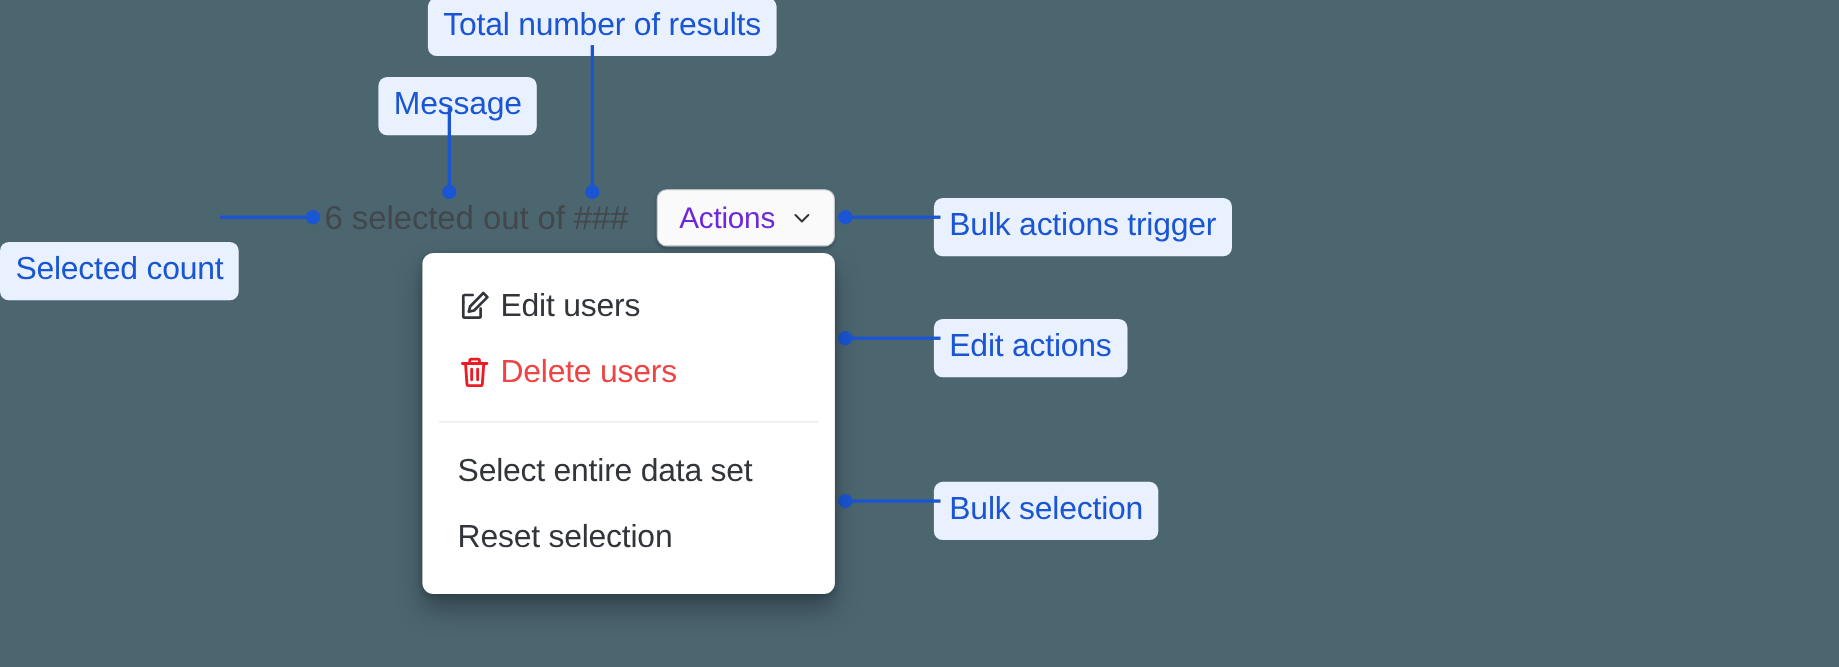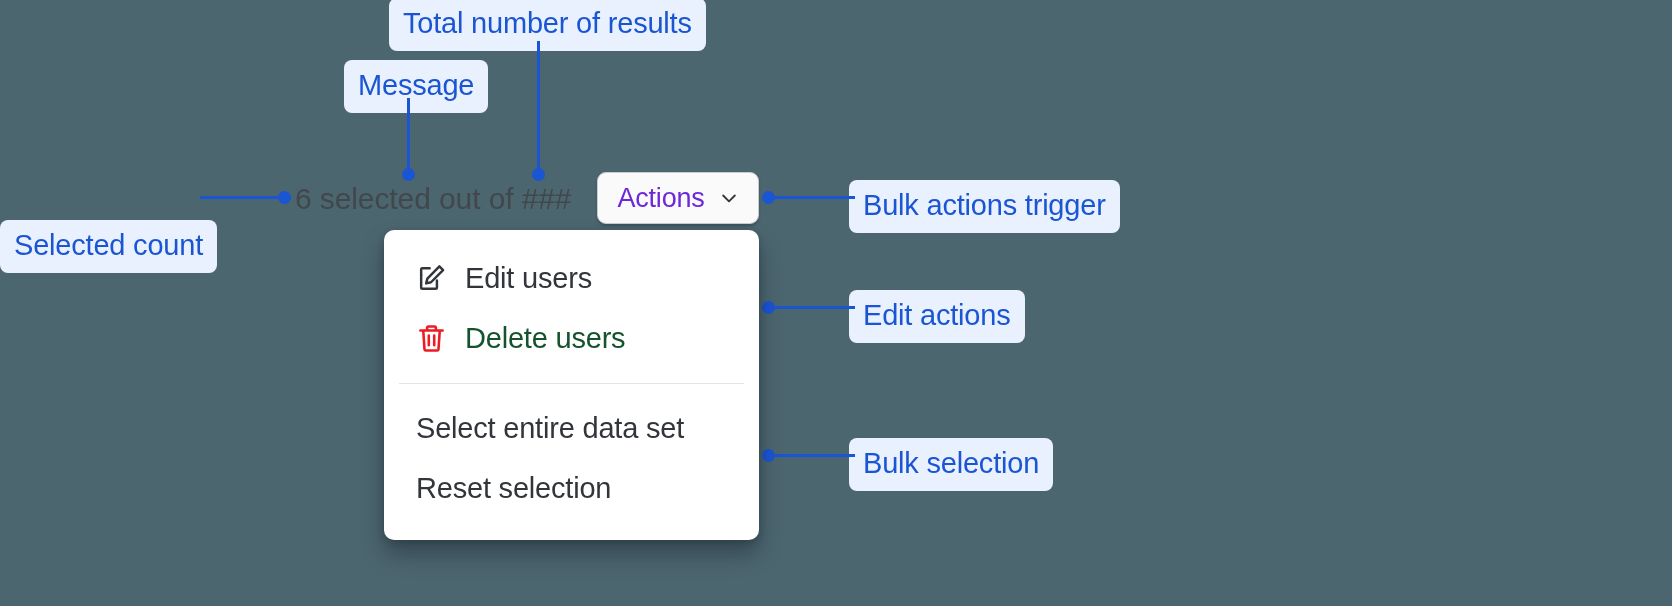--- a/index.html
+++ b/index.html
@@ -108,30 +108,30 @@
     background: #ffffff;
     border-radius: 10px;
     box-shadow: 0 14px 22px rgba(18,26,34,0.40),
                 0 2px 6px rgba(18,26,34,0.22);
     padding: 18px 0 22px 0;
   }
 
   .menu-item {
     display: flex;
     align-items: center;
-    gap: 18px;
+    gap: 8px;
     padding: 12px 0 12px 32px;
     font-size: 29px;
     line-height: 1.25;
     color: #32363b;
     cursor: pointer;
     letter-spacing: -0.2px;
     white-space: nowrap;
   }
-  .menu-item.danger { color: #14532d; }
+  .menu-item.danger { color: #ef4444; }
   .menu-item .m-icon {
     width: 31px;
     height: 31px;
     flex: none;
     display: block;
   }
   .menu-item.plain { padding-left: 32px; }
 
   .menu-divider {
     height: 1px;
@@ -141,21 +141,21 @@
 </style>
 </head>
 <body>
 
 <div id="stage">
 
   <div class="callout" style="left:389px; top:-2px;">Total number of results</div>
   <div class="conn-v" style="left:537px; top:41px; height:134px;"></div>
   <div class="dot" style="left:532px; top:168px;"></div>
 
-  <div class="callout" style="left:344px; top:60px;">Message</div>
+  <div class="callout" style="left:344px; top:70px;">Message</div>
   <div class="conn-v" style="left:407px; top:98px; height:77px;"></div>
   <div class="dot" style="left:402px; top:168px;"></div>
 
   <div class="callout" style="left:0px; top:180px;margin-top:40px;">Selected count</div>
   <div class="conn-h" style="left:200px; top:196px; width:86px;"></div>
   <div class="dot" style="left:278px; top:191px;"></div>
 
   <div class="callout" style="left:849px; top:180px;">Bulk actions trigger</div>
   <div class="conn-h" style="left:770px; top:196px; width:85px;"></div>
   <div class="dot" style="left:762px; top:191px;"></div>

